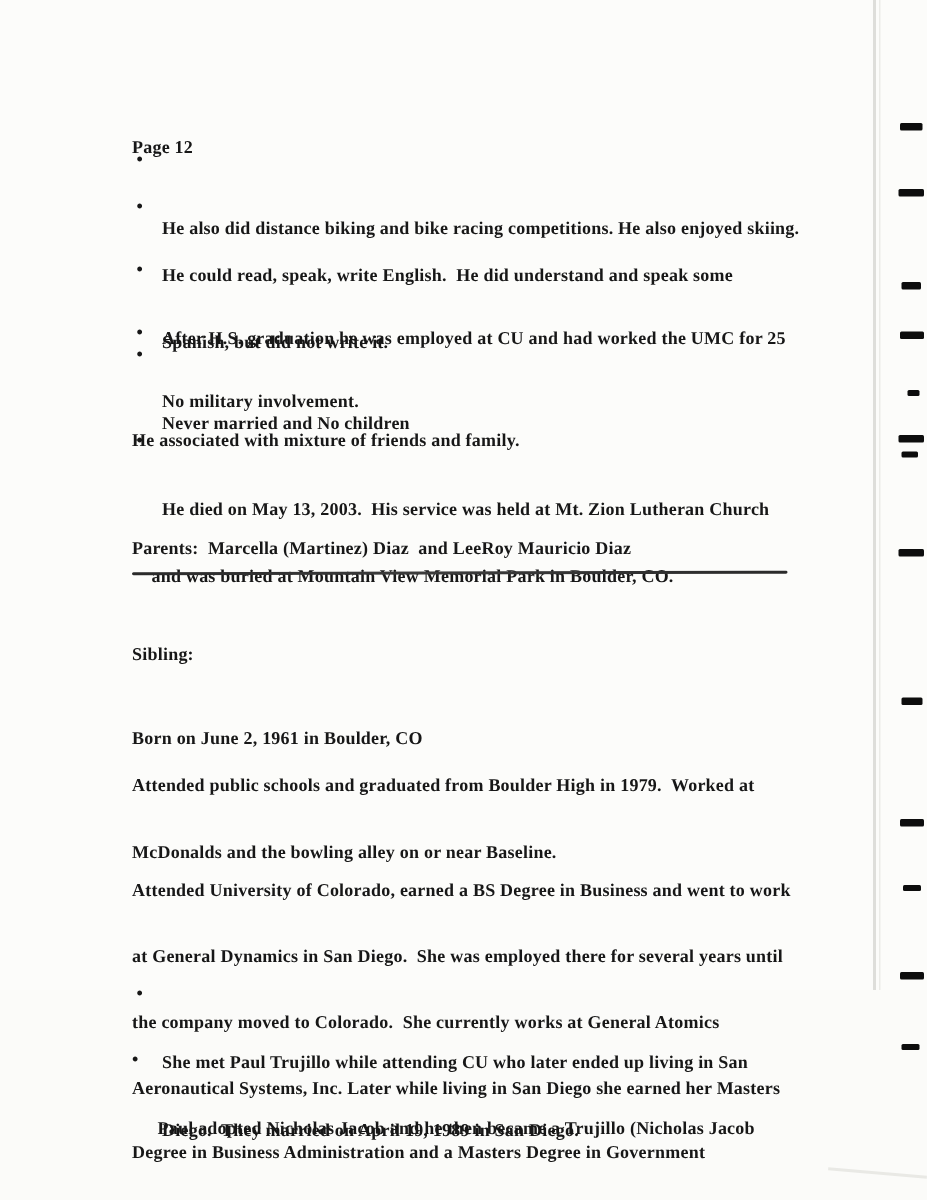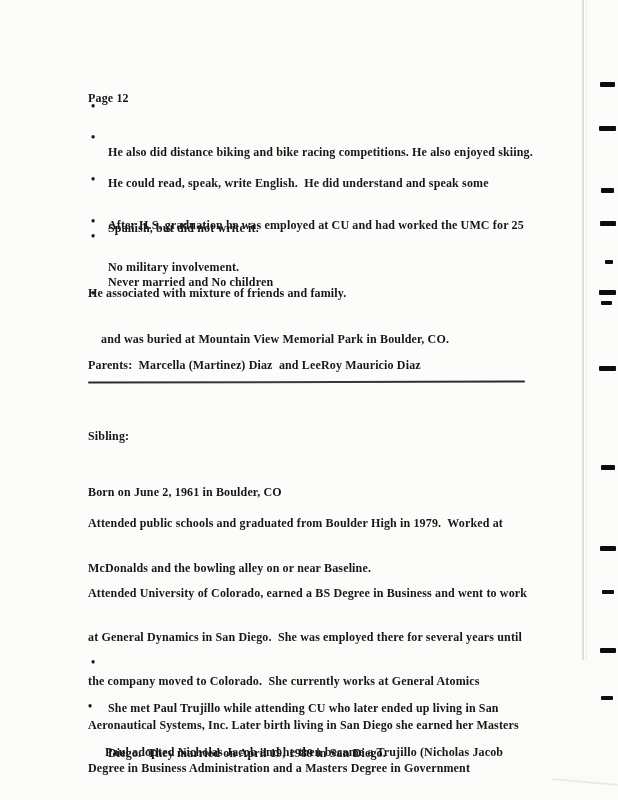--- a/index.html
+++ b/index.html
@@ -107,20 +107,21 @@
     <span class="dot">•</span>
     <div class="ln">Never married and No children</div>
   </div>
 
   <div class="blk flush" style="top:256px">
     <div class="ln">He associated with mixture of friends and family.</div>
   </div>
 
   <div class="blk bullet" style="top:287px">
     <span class="dot">•</span>
+    <div class="ln">He died on May 13, 2003.  His service was held at Mt. Zion Lutheran Church</div>
     <div class="ln" style="margin-left:-7px">and was buried at Mountain View Memorial Park in Boulder, CO.</div>
   </div>
 
   <div class="blk flush" style="top:328px">
     <div class="ln">Parents:  Marcella (Martinez) Diaz  and LeeRoy Mauricio Diaz</div>
   </div>
 
   <div class="divider"></div>
 
   <div class="blk flush" style="top:399px">
@@ -135,21 +136,21 @@
   <div class="blk flush" style="top:486px">
     <div class="ln">Attended public schools and graduated from Boulder High in 1979.  Worked at</div>
     <div class="ln">McDonalds and the bowling alley on or near Baseline.</div>
   </div>
 
 
   <div class="blk flush para" style="top:557px">
     <div class="ln">Attended University of Colorado, earned a BS Degree in Business and went to work</div>
     <div class="ln">at General Dynamics in San Diego.  She was employed there for several years until</div>
     <div class="ln">the company moved to Colorado.  She currently works at General Atomics</div>
-    <div class="ln">Aeronautical Systems, Inc. Later birth living in San Diego she earned her Masters</div>
+    <div class="ln">Aeronautical Systems, Inc. Later while living in San Diego she earned her Masters</div>
     <div class="ln">Degree in Business Administration and a Masters Degree in Government</div>
     
   </div>
 
   <div class="blk bullet" style="top:656px">
     <span class="dot">•</span>
     <div class="ln">She met Paul Trujillo while attending CU who later ended up living in San</div>
     <div class="ln">Diego.  They married on April 19, 1989 in San Diego.</div>
   </div>
 

